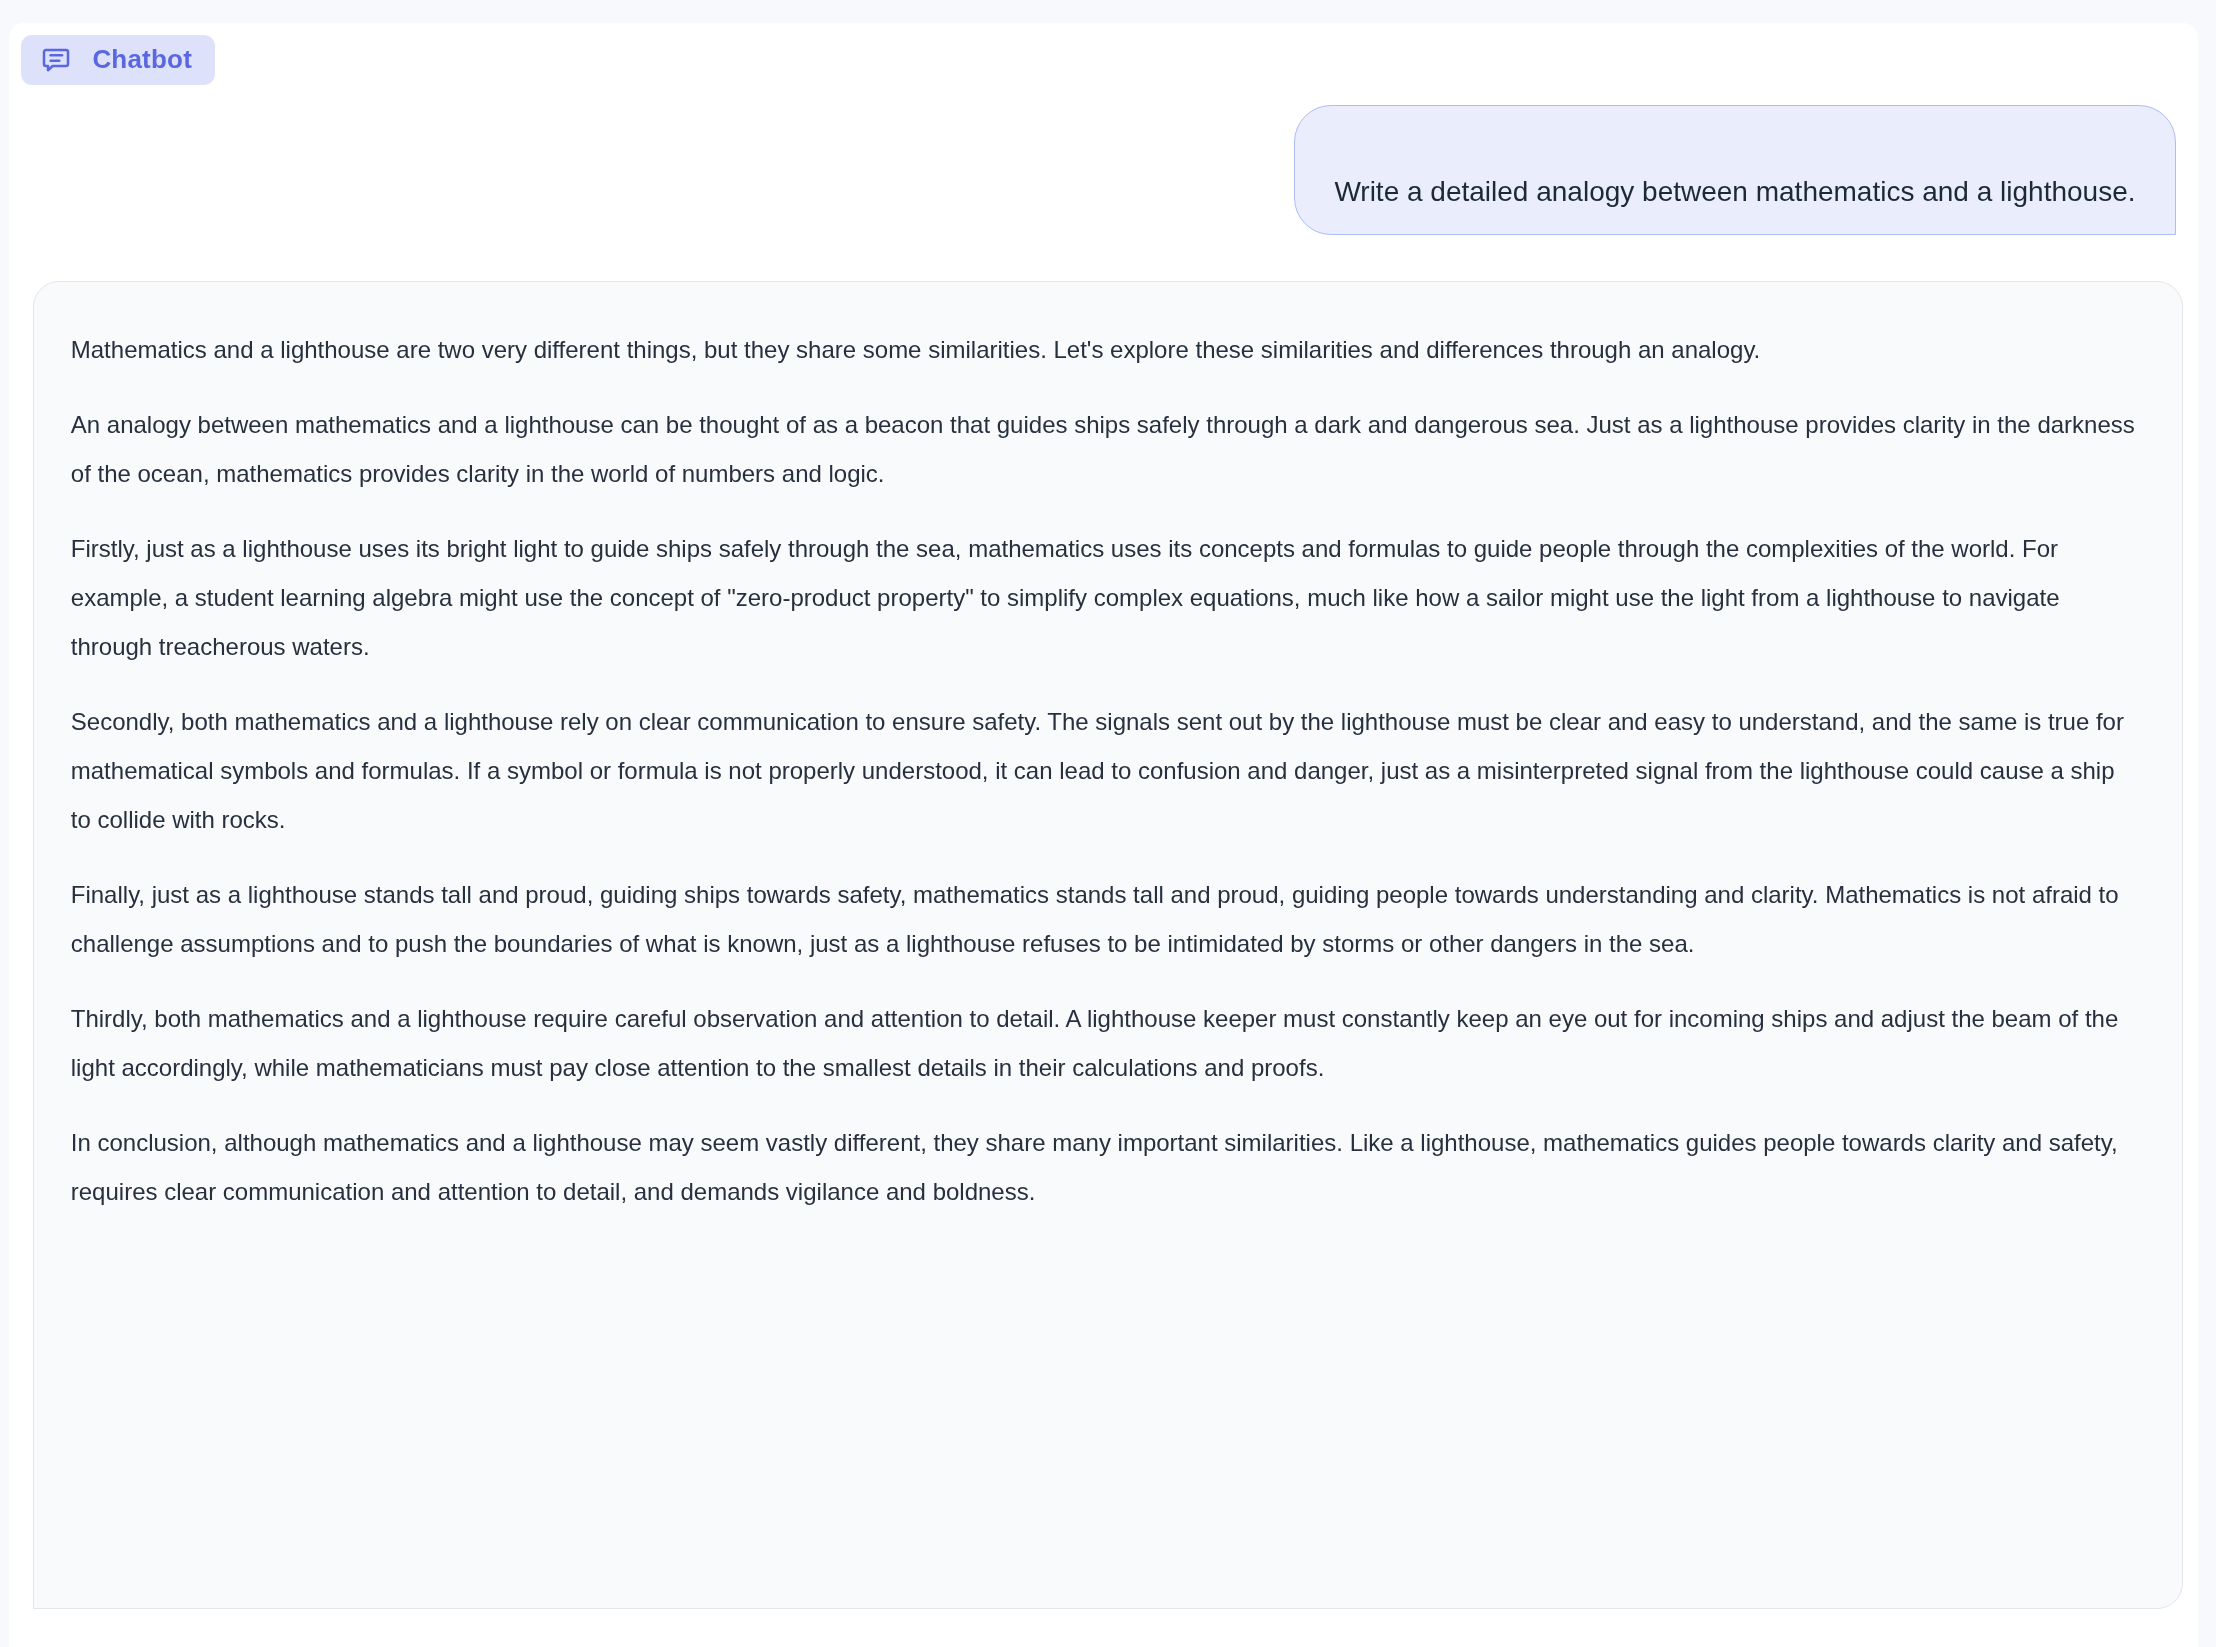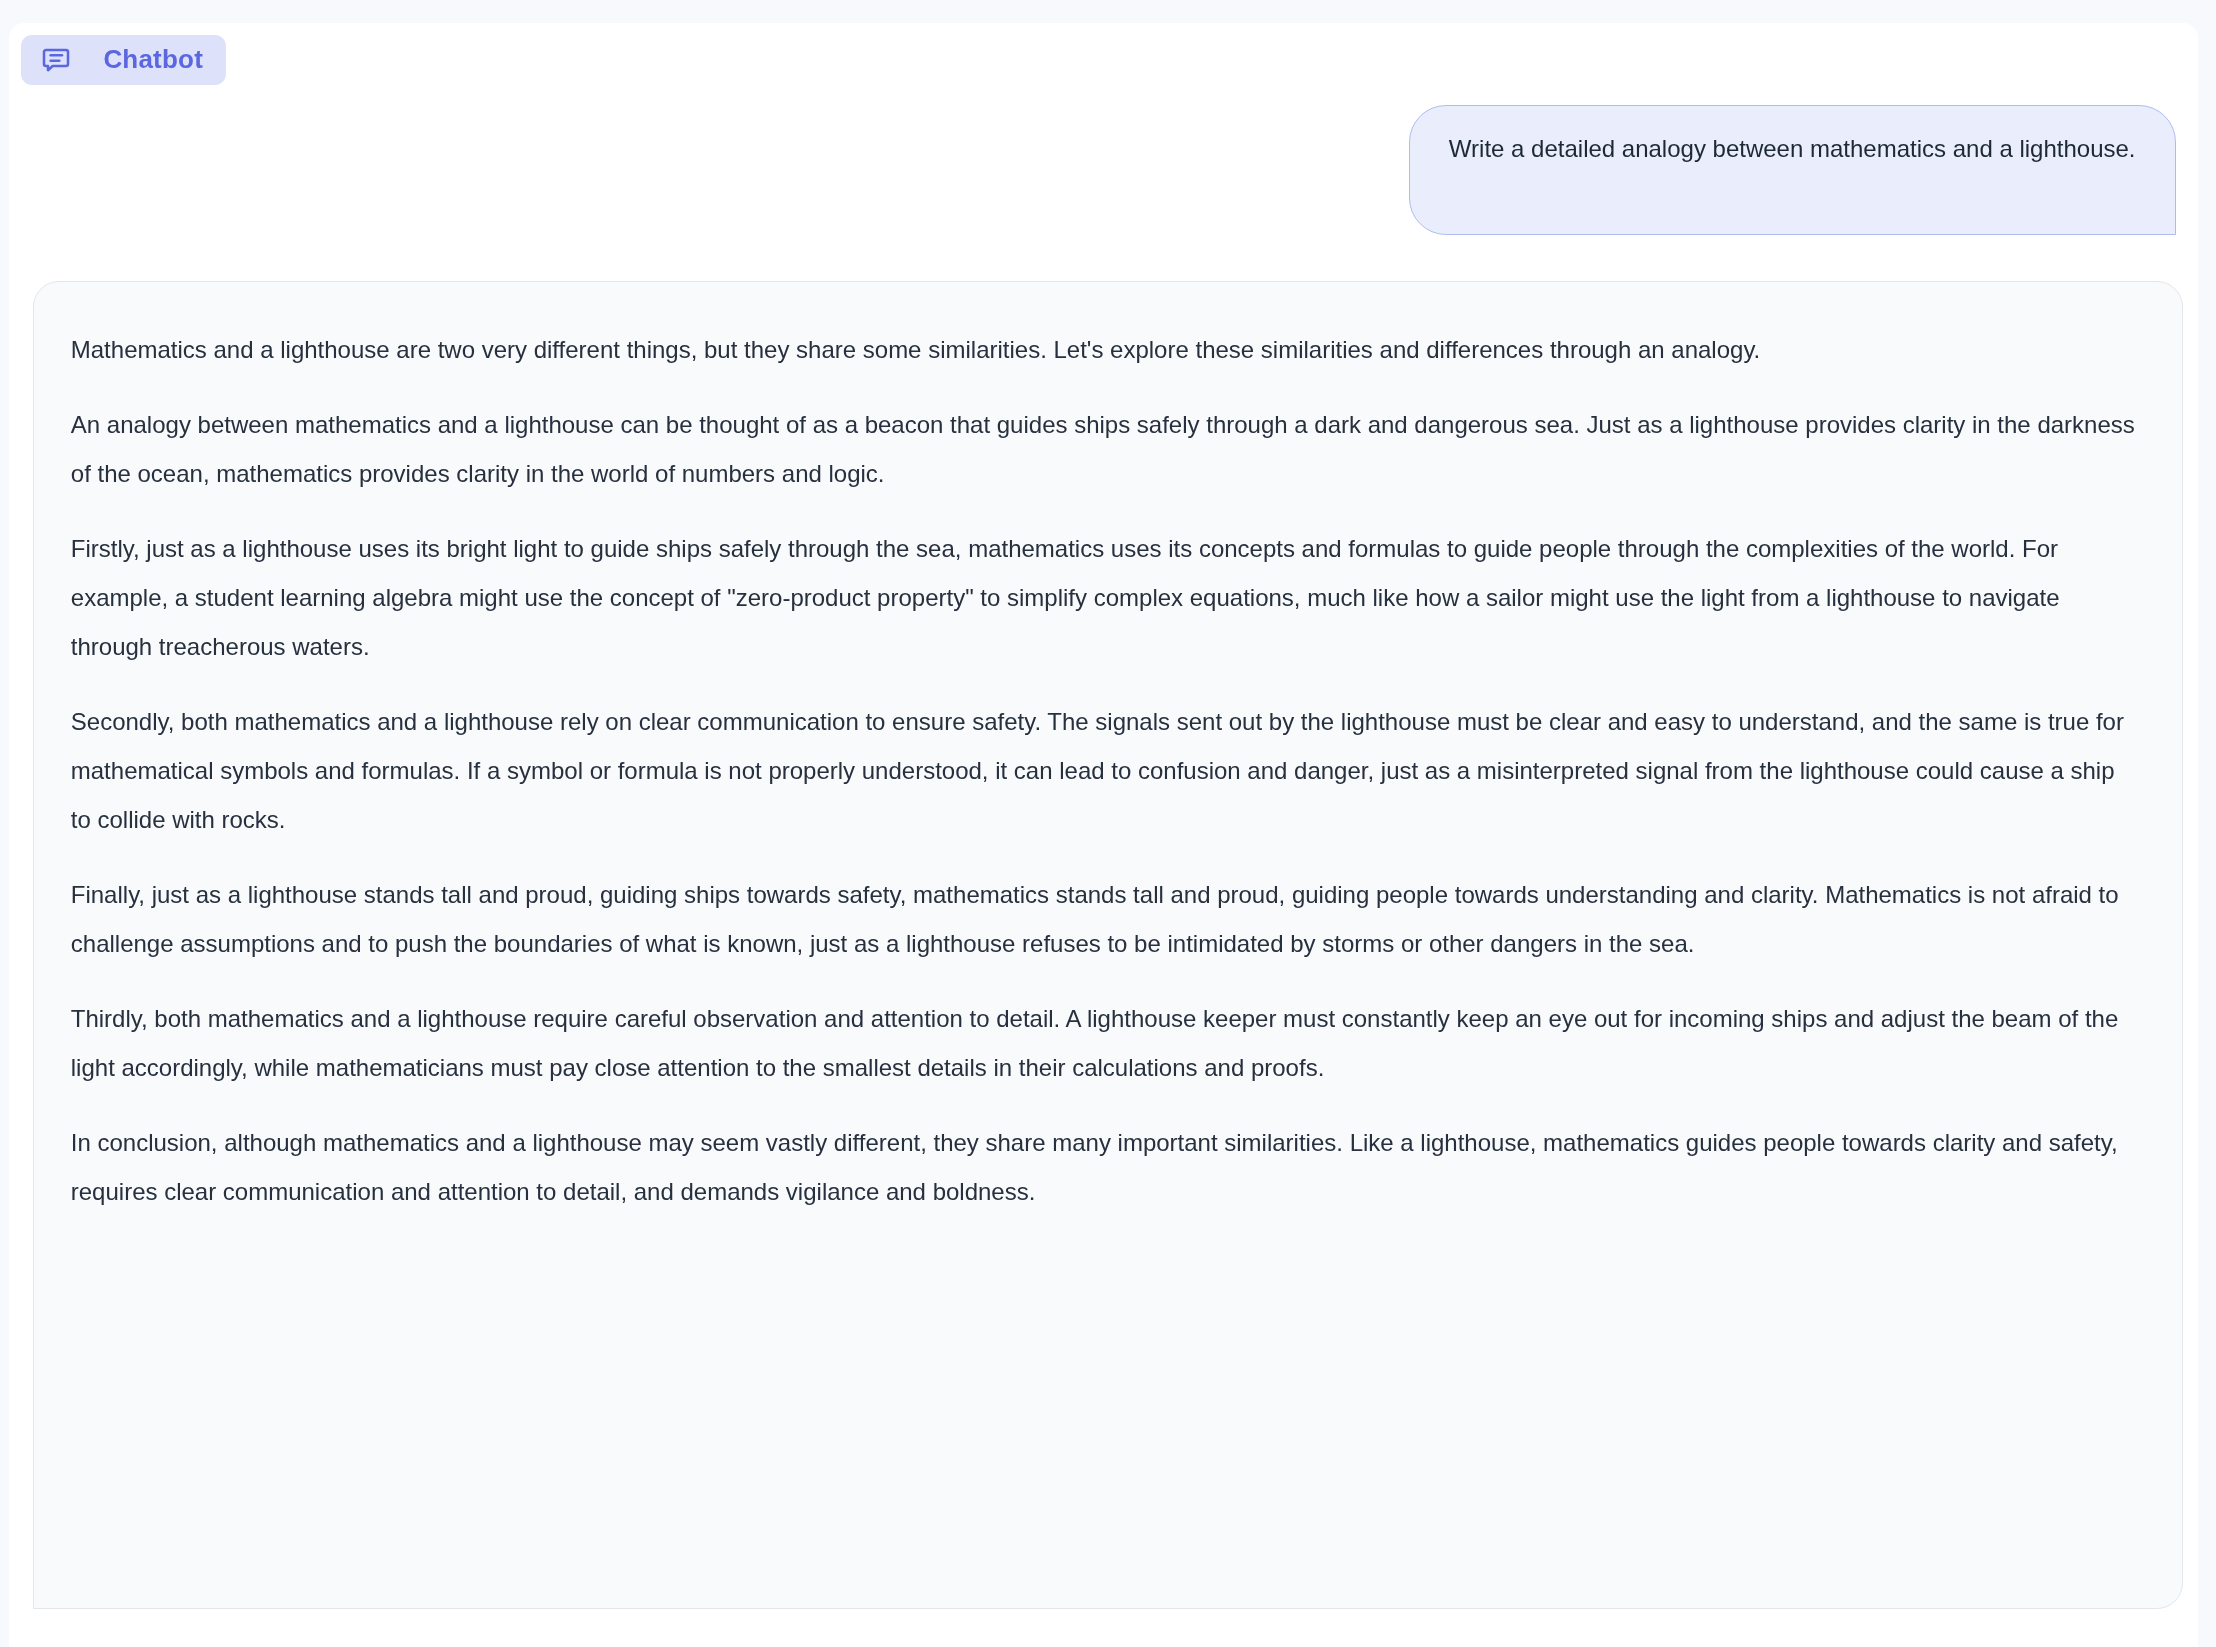--- a/index.html
+++ b/index.html
@@ -17,38 +17,38 @@
     font-family:"Liberation Sans","DejaVu Sans",sans-serif;
     color:var(--text);
   }
   .app-card{
     position:absolute;left:9.4px;right:19px;top:23.4px;bottom:-28px;
     background:var(--card-bg);
     border-radius:15px;
   }
   .component-label{
     position:absolute;left:12px;top:11.2px;
-    display:inline-flex;align-items:center;gap:31px;
+    display:inline-flex;align-items:center;gap:20px;
     background:var(--label-bg);color:var(--label-fg);
     border-radius:11.2px;height:50px;padding:0 22.5px 0 19px;
     font-size:26px;font-weight:bold;letter-spacing:0.2px;
   }
   .component-label svg{display:block;}
   .user-row{
     position:absolute;top:82px;left:0;right:22.5px;
     display:flex;justify-content:flex-end;
   }
   .user-bubble{
-    display:flex;align-items:flex-start;
+    display:flex;align-items:flex-end;
     min-height:130px;max-width:1274px;
     background:var(--user-bubble-bg);
     border:1.9px solid var(--user-bubble-border);
     border-radius:37px 37px 0 37px;
     padding:19px 39px;
-    font-size:24px;line-height:47px;color:#1e2936;
+    font-size:28px;line-height:47px;color:#1e2936;
   }
   .bot-bubble{
     position:absolute;left:23.4px;top:258px;
     width:2150px;height:1328px;overflow:hidden;
     background:var(--bot-bubble-bg);
     border:0.9px solid var(--bot-bubble-border);
     border-radius:26px 26px 26px 0;
     padding:17px 47px 17px 37px;
     font-size:24px;line-height:49px;color:var(--text);
   }

